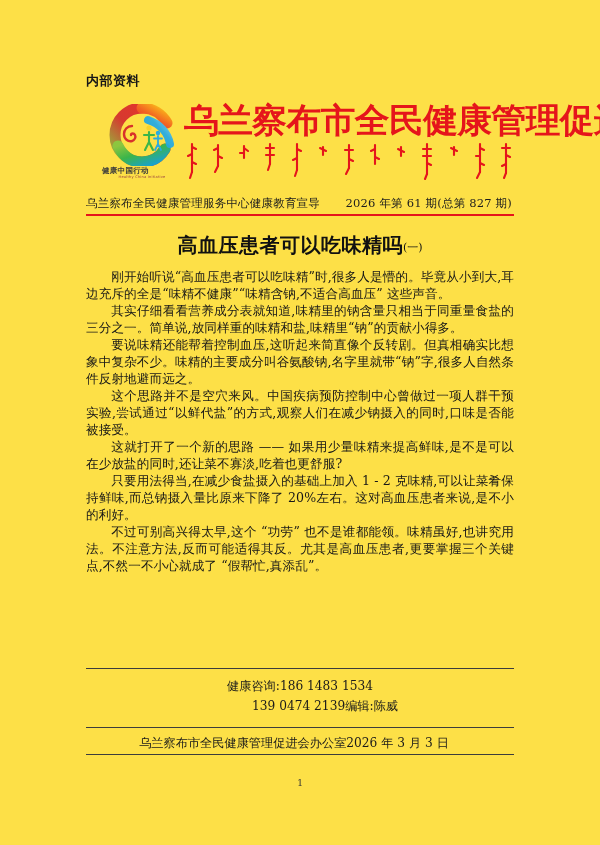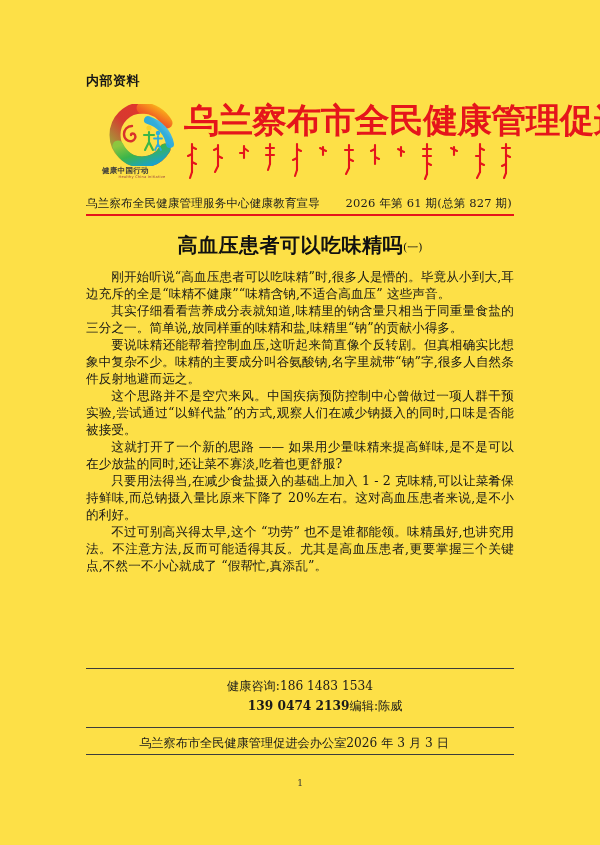--- a/index.html
+++ b/index.html
@@ -200,21 +200,21 @@
     font-size: 12.2px;
     line-height: 20px;
   }
   .contact-row {
     display: flex;
     justify-content: center;
     align-items: baseline;
   }
   .contact-left { white-space: nowrap; }
   .contact-right { white-space: nowrap; padding-right: 6px; }
-  .phone-indent { padding-left: 4.6em; font-weight: bold; }
+  .phone-indent { padding-left: 4.6em; }
 
   .rule-thin-mid {
     position: absolute;
     left: 0;
     top: 727px;
     width: 428px;
     height: 1.1px;
     background: #3c3c3c;
   }
   .footer-row {

